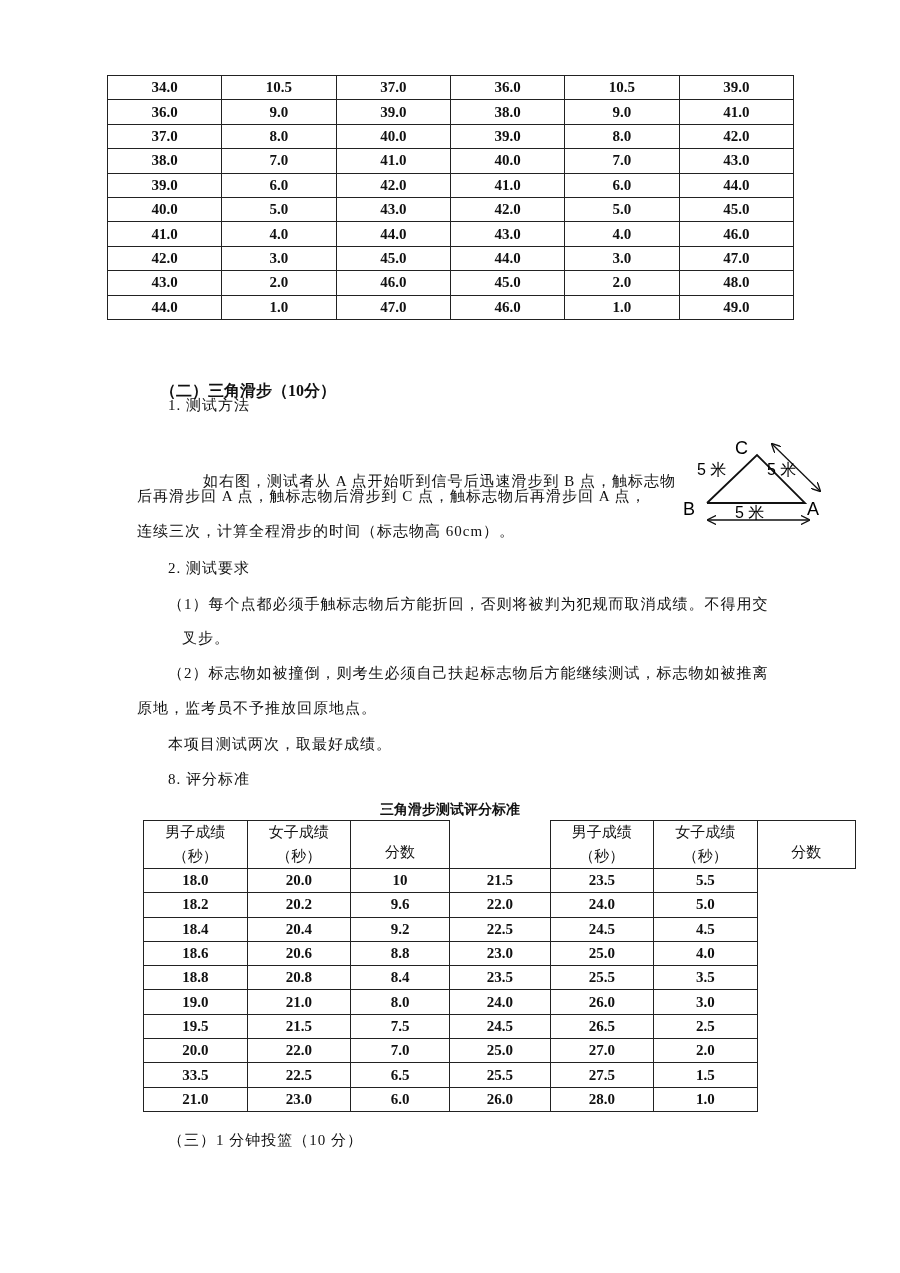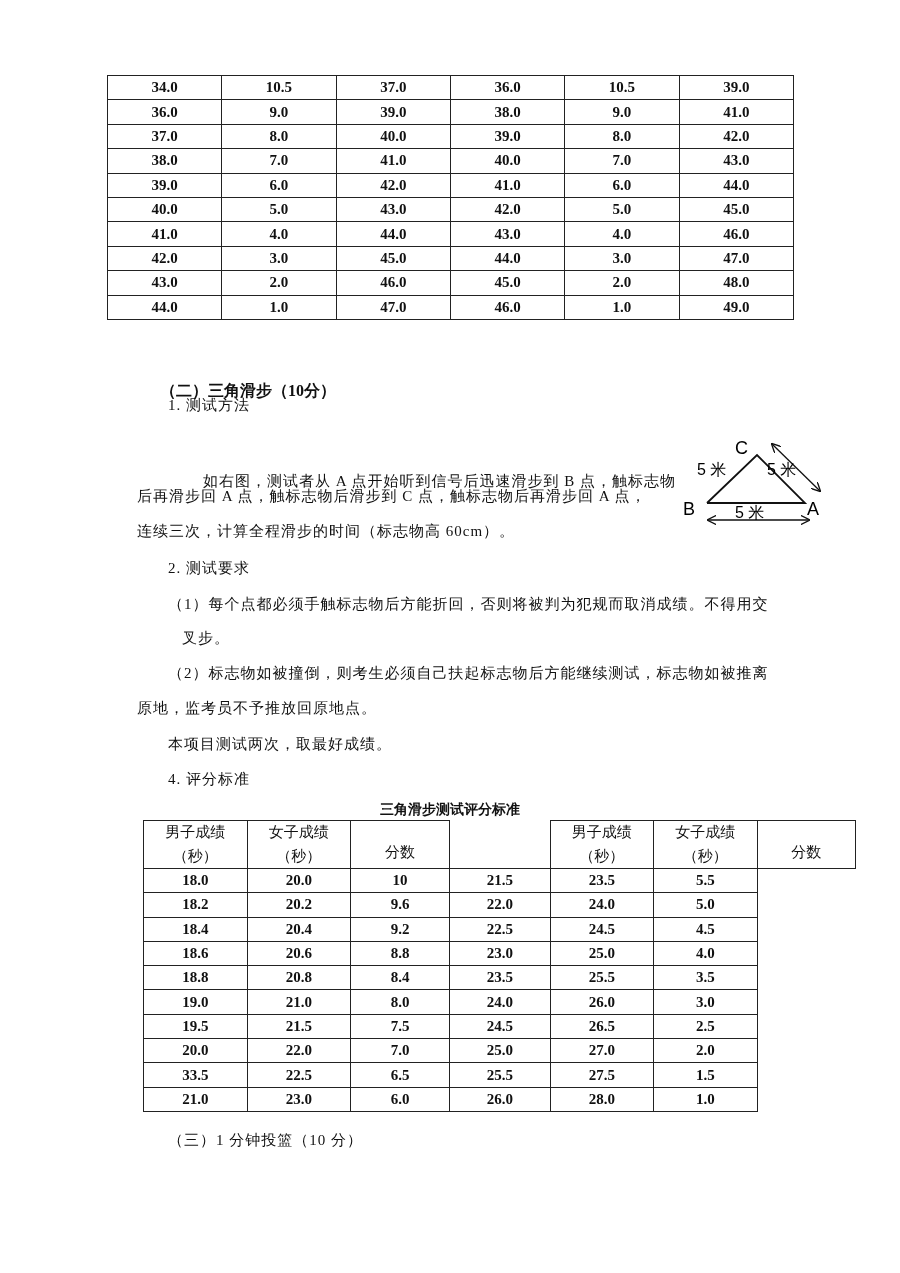--- a/index.html
+++ b/index.html
@@ -139,21 +139,21 @@
   <text x="92" y="43" font-size="16" font-family="Liberation Sans, sans-serif">5 米</text>
   <text x="60" y="86" font-size="16" font-family="Liberation Sans, sans-serif">5 米</text>
 </svg>
 
 <div class="para" style="left:168px; top:561px;">2. 测试要求</div>
 <div class="para" style="left:168px; top:597px;">（1）每个点都必须手触标志物后方能折回，否则将被判为犯规而取消成绩。不得用交</div>
 <div class="para" style="left:137px; top:631px;margin-left:45px;">叉步。</div>
 <div class="para" style="left:168px; top:666px;">（2）标志物如被撞倒，则考生必须自己扶起标志物后方能继续测试，标志物如被推离</div>
 <div class="para" style="left:137px; top:701px;">原地，监考员不予推放回原地点。</div>
 <div class="para" style="left:168px; top:737px;">本项目测试两次，取最好成绩。</div>
-<div class="para" style="left:168px; top:772px;">4. 评分标准</div>
+<div class="para" style="left:168px; top:772px;">8. 评分标准</div>
 
 <div id="table2-title">三角滑步测试评分标准</div>
 <table id="table2">
   <thead>
     <tr>
       <td class="hdr c1">
         <div>男子成绩</div>
         <div>（秒）</div>
       </td>
       <td class="hdr c2">

